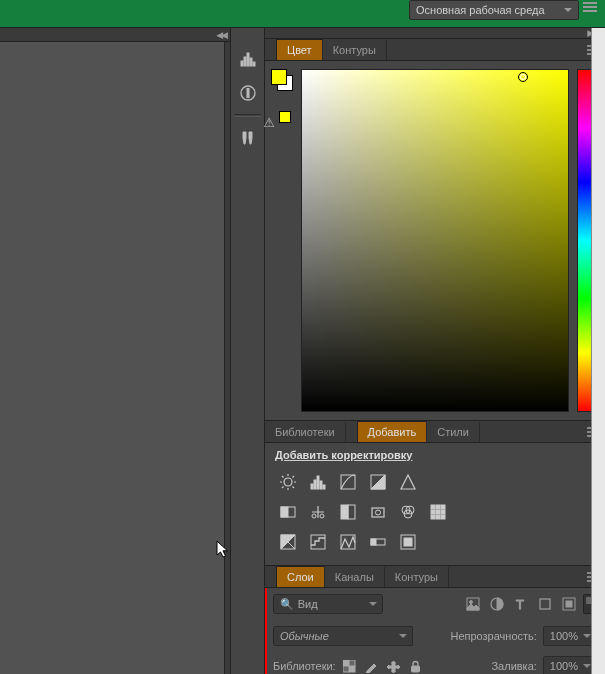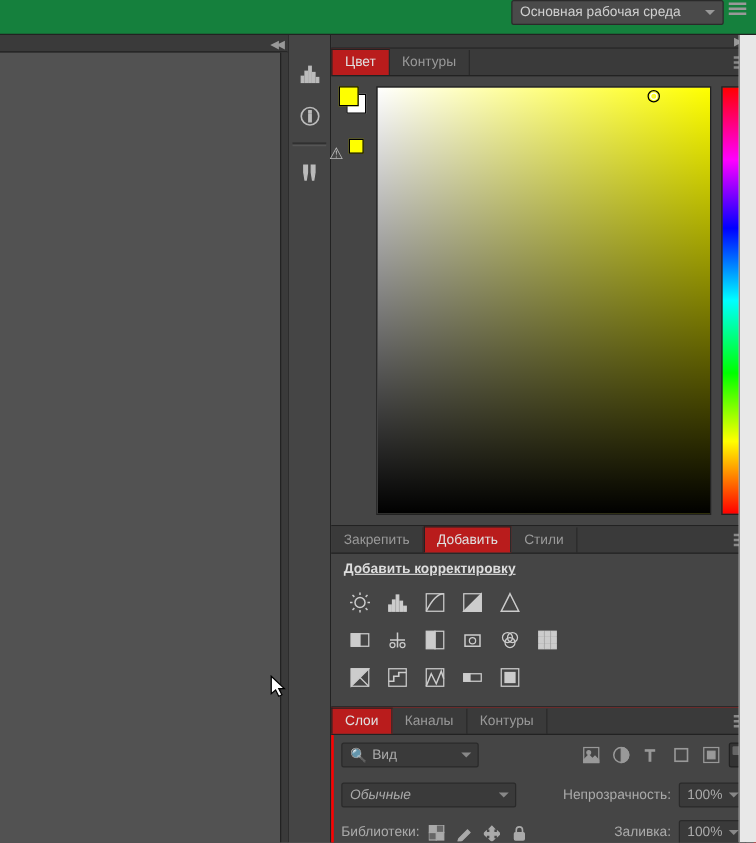--- a/index.html
+++ b/index.html
@@ -22,21 +22,21 @@
   .icon-strip .ic { width:26px; height:26px; margin:4px auto; display:flex; align-items:center; justify-content:center; color:#bbb; font-size:14px; border-radius:2px;}
   .icon-strip .ic svg { width:16px; height:16px; fill:#bbb; stroke:#bbb;}
   .icon-strip .sep { height:3px; border-top:1px solid #2a2a2a; border-bottom:1px solid #555; margin:4px 3px;}
 
   .panels { flex:0 0 340px; background:#454545; display:flex; flex-direction:column;}
   .panel-strip-top { height:14px; background:#3a3a3a; border-bottom:1px solid #222; display:flex; justify-content:flex-end; align-items:center; padding-right:4px;}
   .panel-strip-top .arrows { font-size:9px; color:#999;}
 
   .tabrow { height:22px; background:#3a3a3a; border-bottom:1px solid #222; display:flex; align-items:flex-end; position:relative;}
   .tab { padding:4px 10px; font-size:11px; color:#999; cursor:default; border-right:1px solid #2a2a2a;}
-  .tab.active { background:#b91c1c; color:#e0e0e0; border-top:1px solid #222; border-left:1px solid #222;}
+  .tab.active { background:#a16207; color:#e0e0e0; border-top:1px solid #222; border-left:1px solid #222;margin-left:11px;}
   .tab-menu { position:absolute; right:4px; top:4px; width:14px; height:14px; display:flex; flex-direction:column; justify-content:space-between; padding:2px 0;}
   .tab-menu span { height:2px; background:#888;}
 
   
   .color-panel { flex:0 0 360px; display:flex; background:#454545; border-bottom:1px solid #222;}
   .color-left { width:34px; padding:8px 4px; display:flex; flex-direction:column; gap:20px; align-items:center;}
   .swatch-pair { position:relative; width:22px; height:22px;}
   .swatch-pair .fg { position:absolute; top:0; left:0; width:16px; height:16px; background:#ffff00; border:1px solid #000;}
   .swatch-pair .bg { position:absolute; bottom:0; right:0; width:16px; height:16px; background:#fff; border:1px solid #000;}
   .swatch-pair.small .fg, .swatch-pair.small .bg { width:12px; height:12px;}
@@ -162,21 +162,21 @@
       </div>
       <div class="picker-box">
         <div class="picker-ring"></div>
       </div>
       <div class="hue-strip">
         <div class="hue-arrow"></div>
       </div>
     </div>
 
     <div class="tabrow">
-      <div class="tab">Закрепить</div>
+      <div class="tab">Библиотеки</div>
       <div class="tab active">Добавить</div>
       <div class="tab">Стили</div>
       <div class="tab-menu">
           <span></span>
           <span></span>
           <span></span>
         </div>
     </div>
     <div class="adj-panel">
       <div class="adj-title">Добавить корректировку</div>

